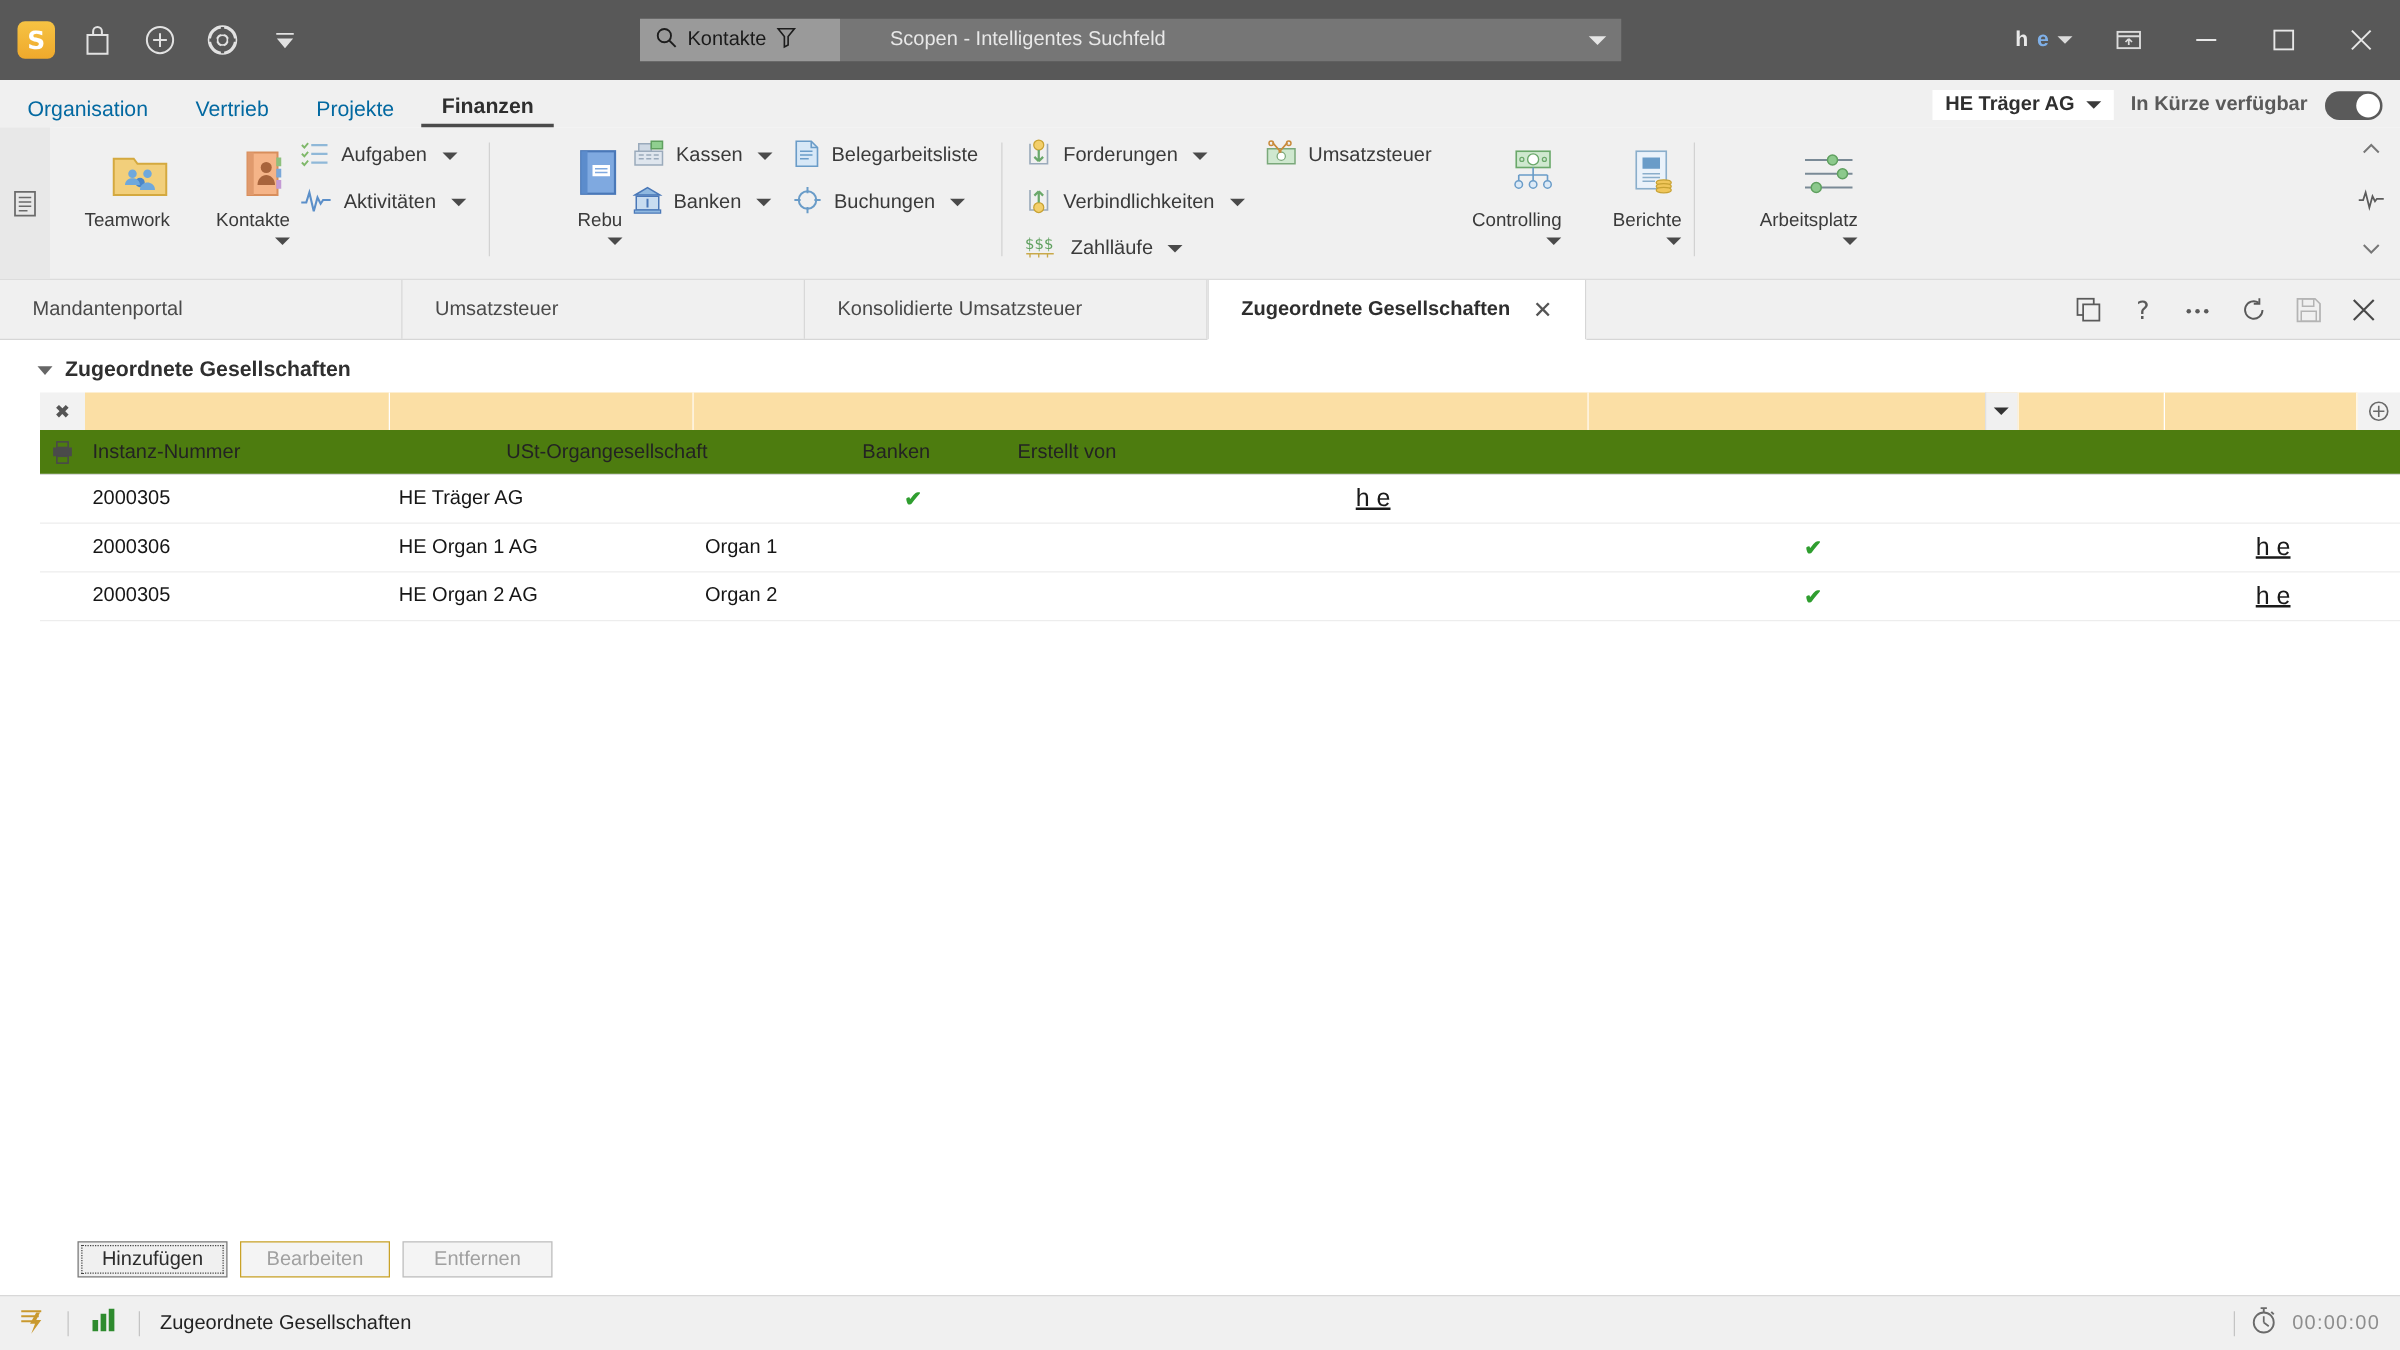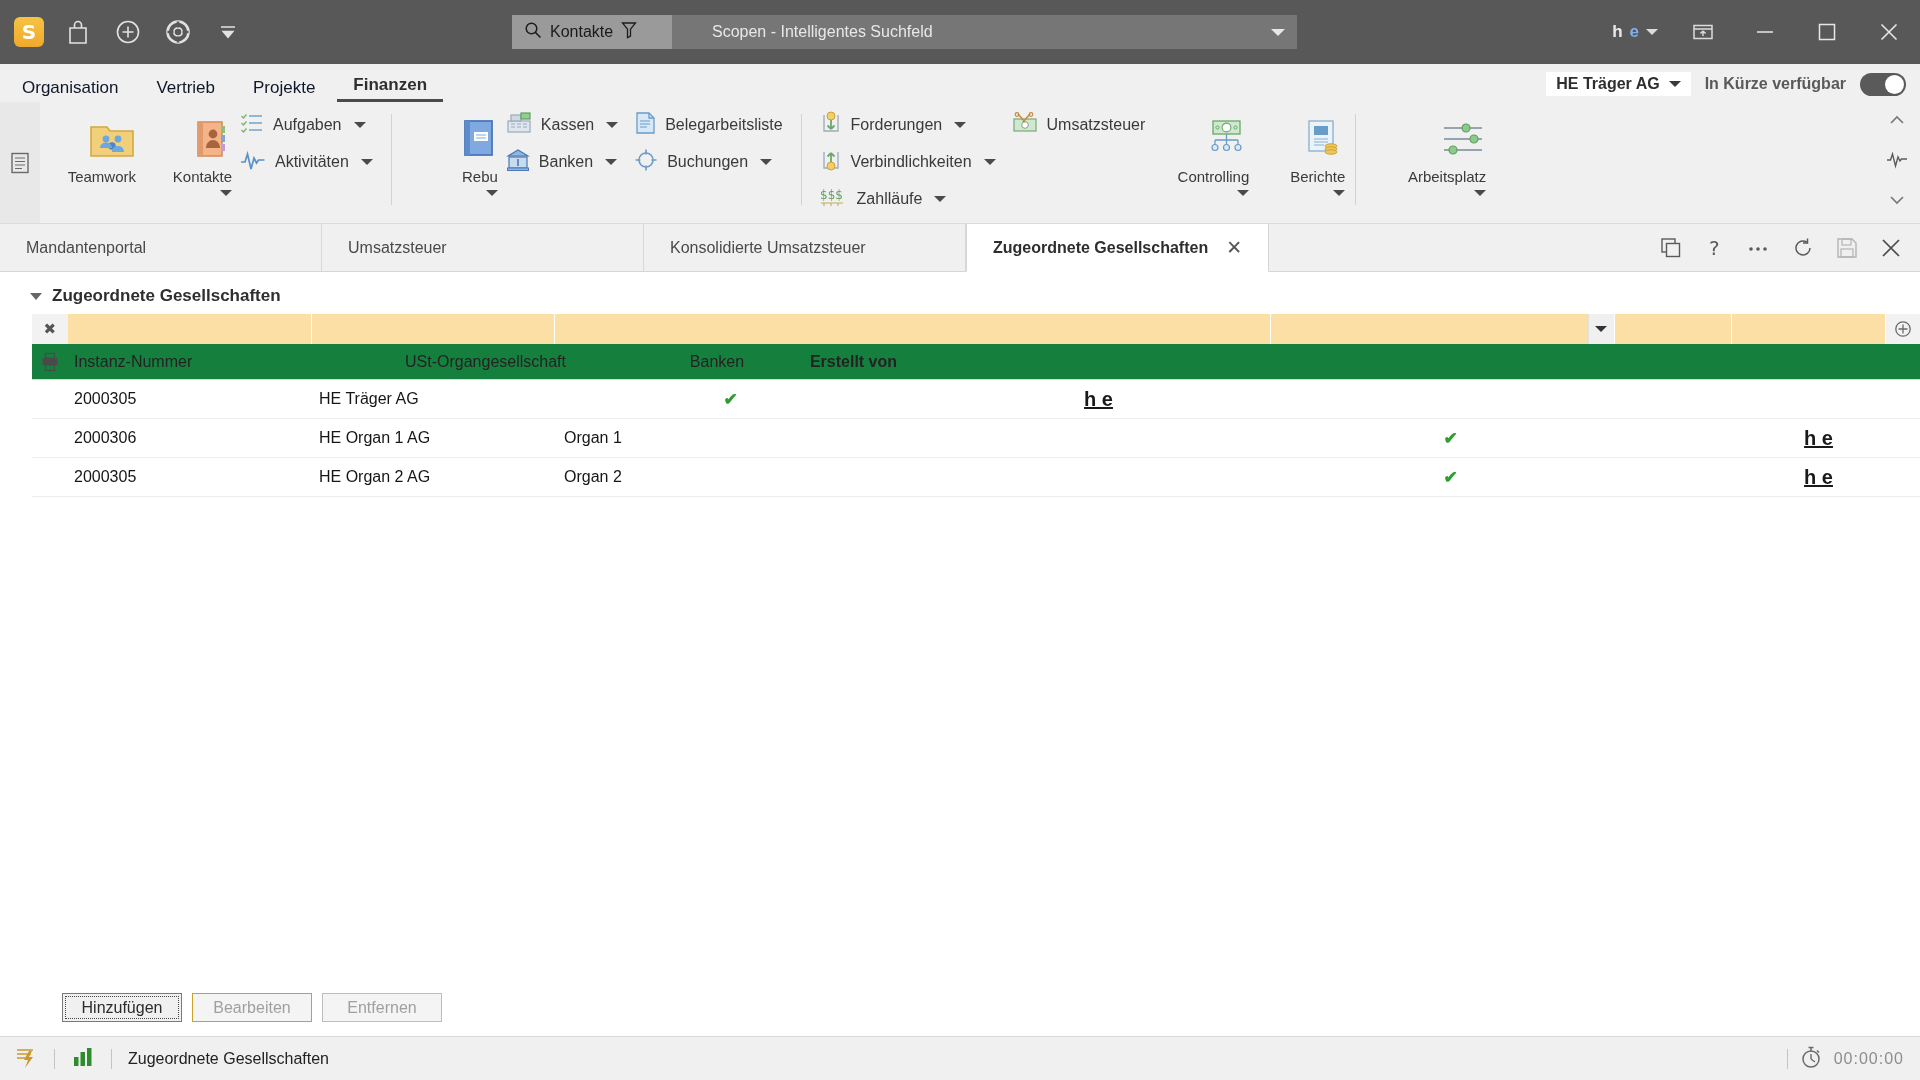--- a/index.html
+++ b/index.html
@@ -51,21 +51,21 @@
     width: 62px; height: 64px; display: flex; align-items: center;
     justify-content: center; color: #e7e7e7;
   }
 
   
   .ribbon-tabs {
     height: 38px; background: #f0f0f0; border-bottom: 0px;
     display: flex; align-items: flex-end; position: relative; flex: 0 0 38px;
   }
   .rtab {
-    padding: 0 16px 6px 16px; font-size: 17px; color: #0f172a;
+    padding: 0 16px 6px 16px; font-size: 17px; color: #0369a1;
     margin-left: 6px; line-height: 1;
   }
   .rtab.active { color: #2f2f2f; font-weight: bold; border-bottom: 3px solid #4b4b4b; }
   .tabs-right { position: absolute; right: 14px; bottom: 6px; display: flex; align-items: center; gap: 14px; }
   .company-pill { background: #fff; padding: 3px 10px; font-size: 16px; font-weight: bold; color: #2f2f2f;
                   display:flex; align-items:center; gap:9px; }
   .caret-dk { width:0;height:0;border-left:6px solid transparent;border-right:6px solid transparent;border-top:6px solid #3a3a3a; }
   .kuerze { font-size: 16px; font-weight: bold; color: #5a5a5a; }
   .toggle { width: 46px; height: 23px; border-radius: 12px; background: #5a5a5a; position: relative; }
   .toggle::after { content:""; position:absolute; right: 2px; top: 2px; width: 19px; height: 19px;
@@ -124,38 +124,38 @@
   .filter-row { display: flex; height: 30px; align-items: stretch; }
   .fr-btn { width: 36px; background: #f2f2f2; display:flex;align-items:center;justify-content:center;
             color:#555; font-size:15px; }
   .fcell { background: #fbdfa5; border-right: 1px solid #fff; position: relative; }
   .fcell .dd {
     position: absolute; right: 0; top: 0; bottom: 0; width: 26px; background: #f0f0f0;
     display:flex;align-items:center;justify-content:center; border-left:1px solid #e0e0e0;
   }
   .addcol { width: 34px; display:flex; align-items:center; justify-content:center; background:#f2f2f2; }
 
-  .head-row { display: flex; height: 36px; align-items: stretch; background: #15803d; border-bottom: 1px solid #d9d9d9;}
+  .head-row { display: flex; height: 36px; align-items: stretch; background: #4d7c0f; border-bottom: 1px solid #d9d9d9;}
   .hr-btn { width: 36px; display:flex;align-items:center;justify-content:center; }
   .hcell { display: flex; align-items: center; font-size: 16px; color: #232323; padding-left: 6px; }
   .hcell.ctr { justify-content: center; padding-left: 0; }
 
   .drow { display: flex; height: 39px; align-items: stretch; border-bottom: 1px solid #ededed; }
   .dpad { width: 36px; }
   .dcell { display: flex; align-items: center; font-size: 16px; color: #161616; padding-left: 6px; }
   .dcell.ctr { justify-content: center; padding-left: 0; }
   .check { color: #2f9e2f; font-size: 17px; font-weight: bold; }
   .link { color: #1a1a1a; text-decoration: underline; font-size: 20px; }
 
   .c1 { width: 245px; }
   .c2 { width: 245px; }
   .c3 { width: 720px; }
   .c4 { width: 345px; }
   .c5 { width: 118px; }
-  .c6 { width: 155px; font-weight: bold; }
+  .c6 { width: 155px; }
 
   
   .btnbar { padding: 0 0 14px 62px; display: flex; gap: 10px; }
   .btn {
     height: 29px; min-width: 120px; padding: 0 14px; font-size: 16px;
     background: #f0f0f0; border: 1px solid #bdbdbd; color: #2c2c2c;
     display: flex; align-items: center; justify-content: center;
   }
   .btn.focus { border: 1px solid #7a7a7a; outline: 1px dotted #444; outline-offset: -4px; }
   .btn.disabled { color: #a0a0a0; background: #f4f4f4; }

